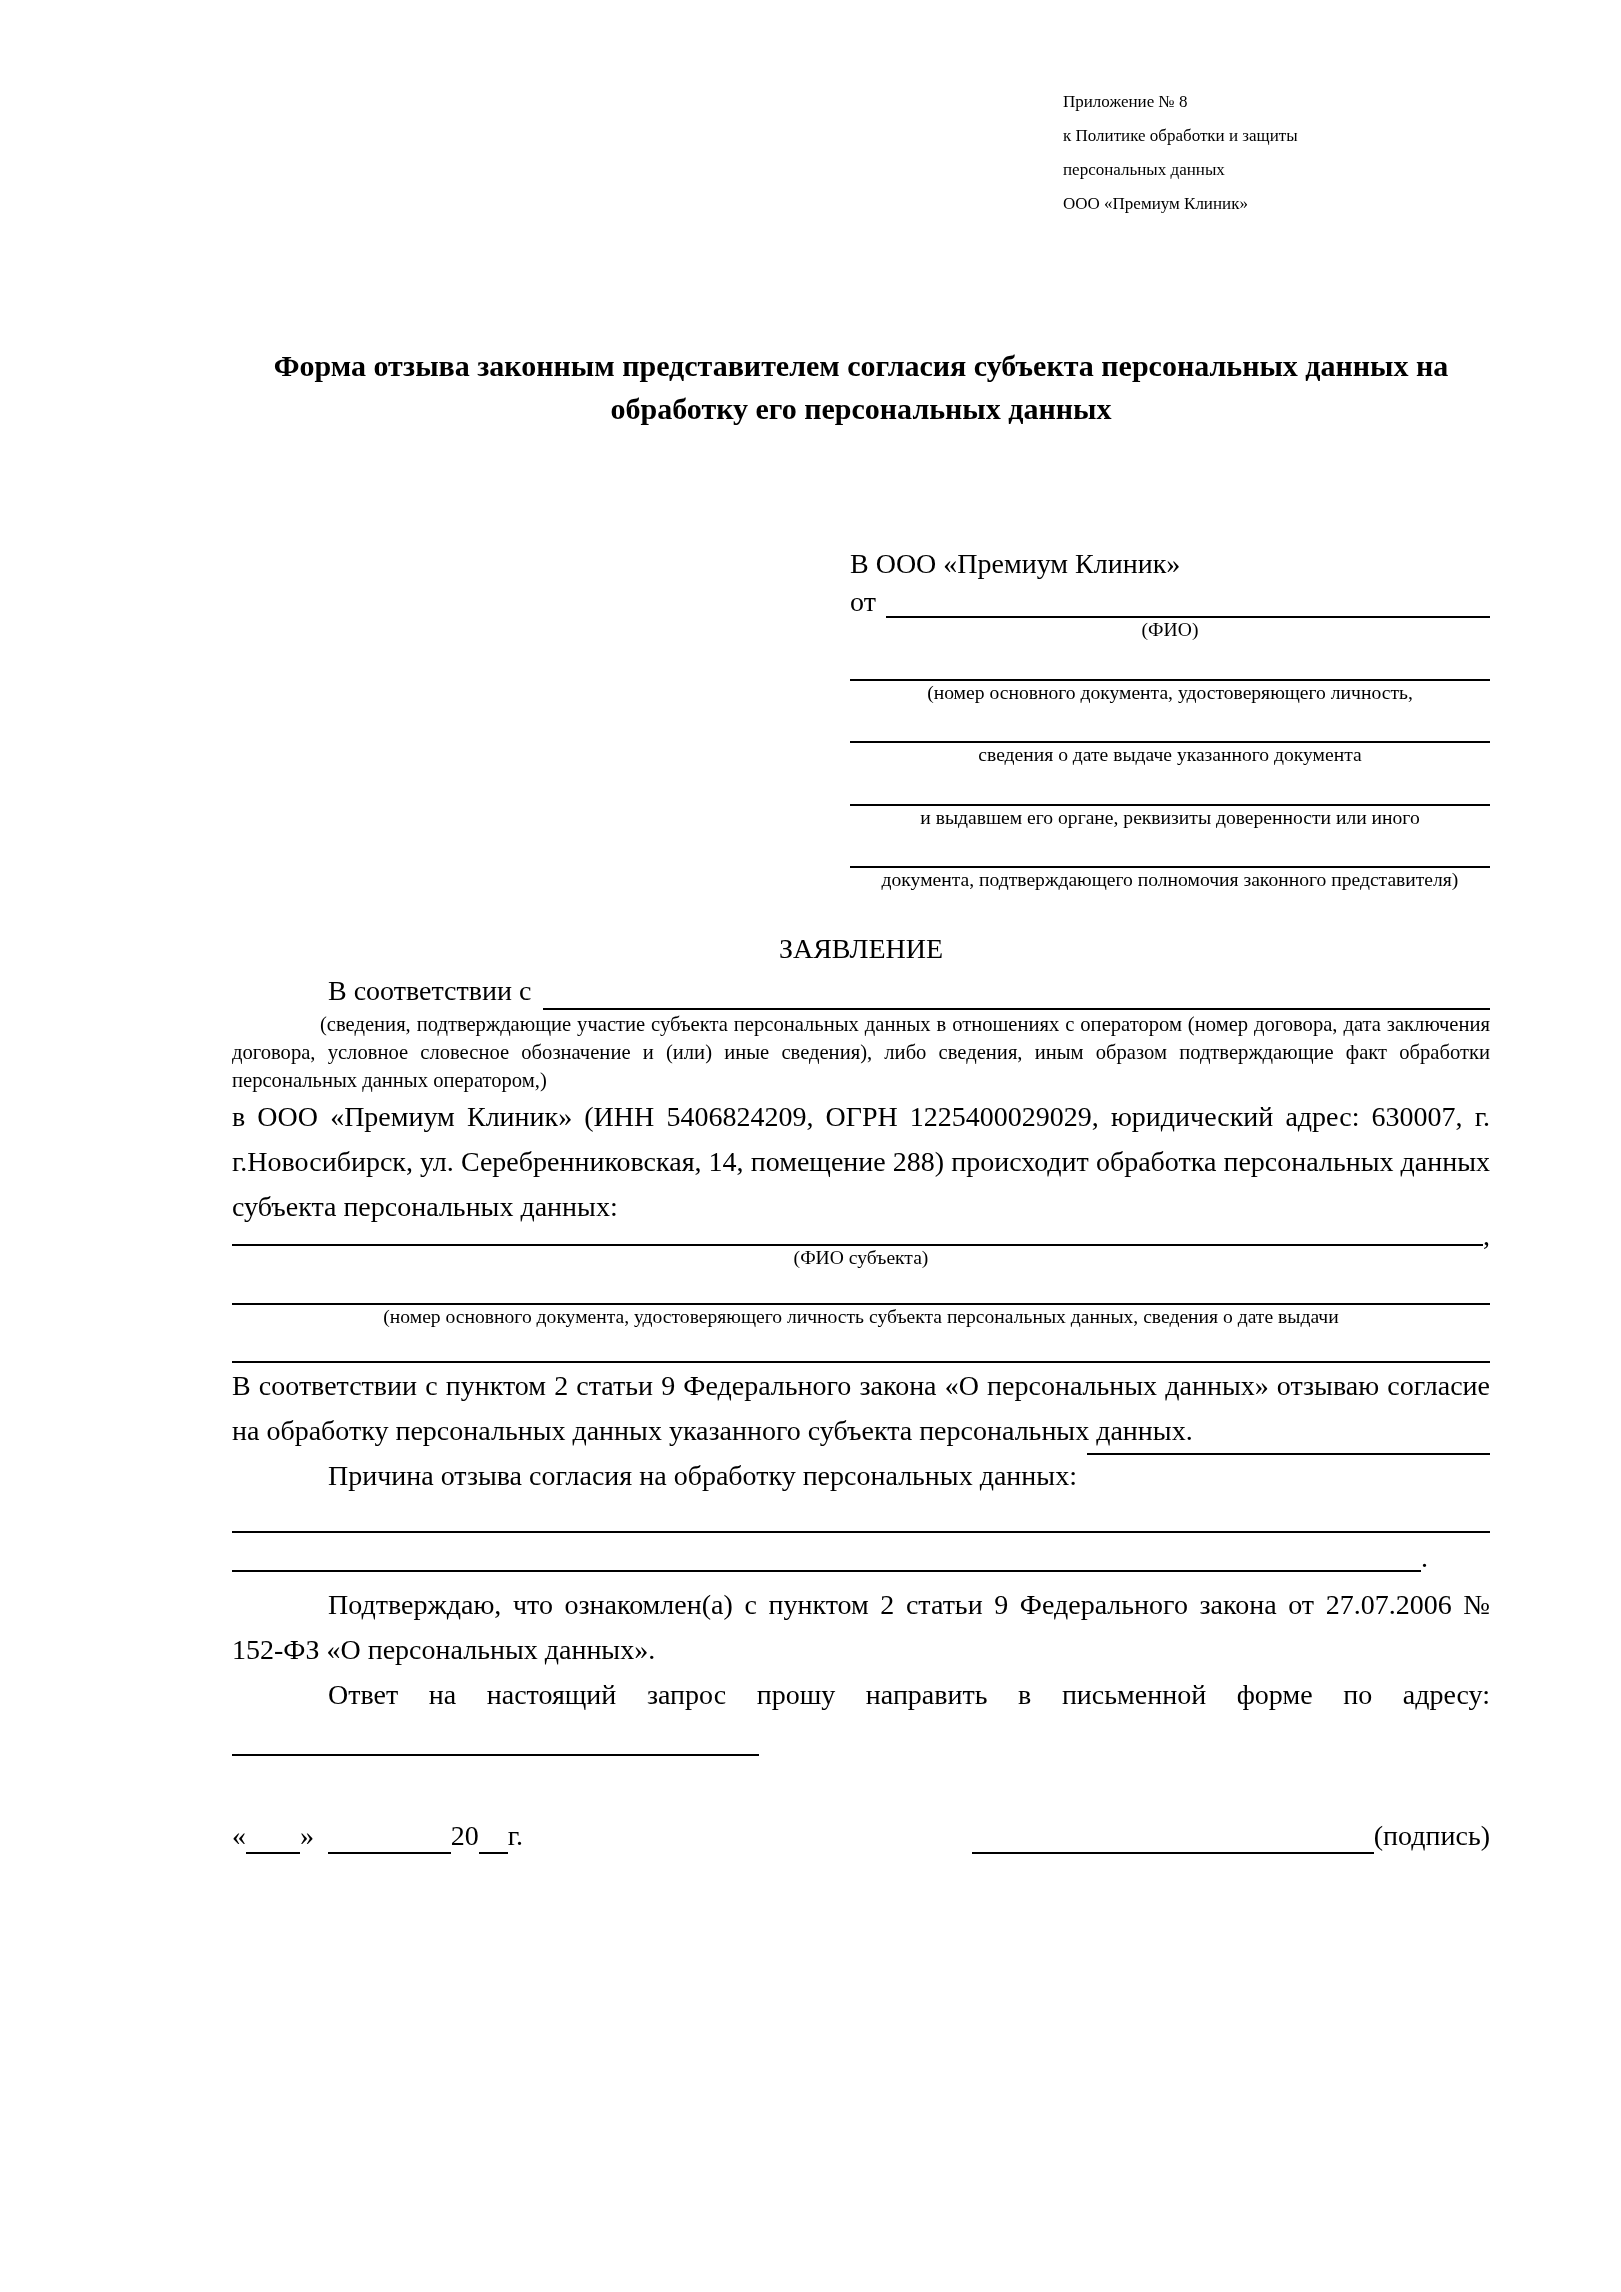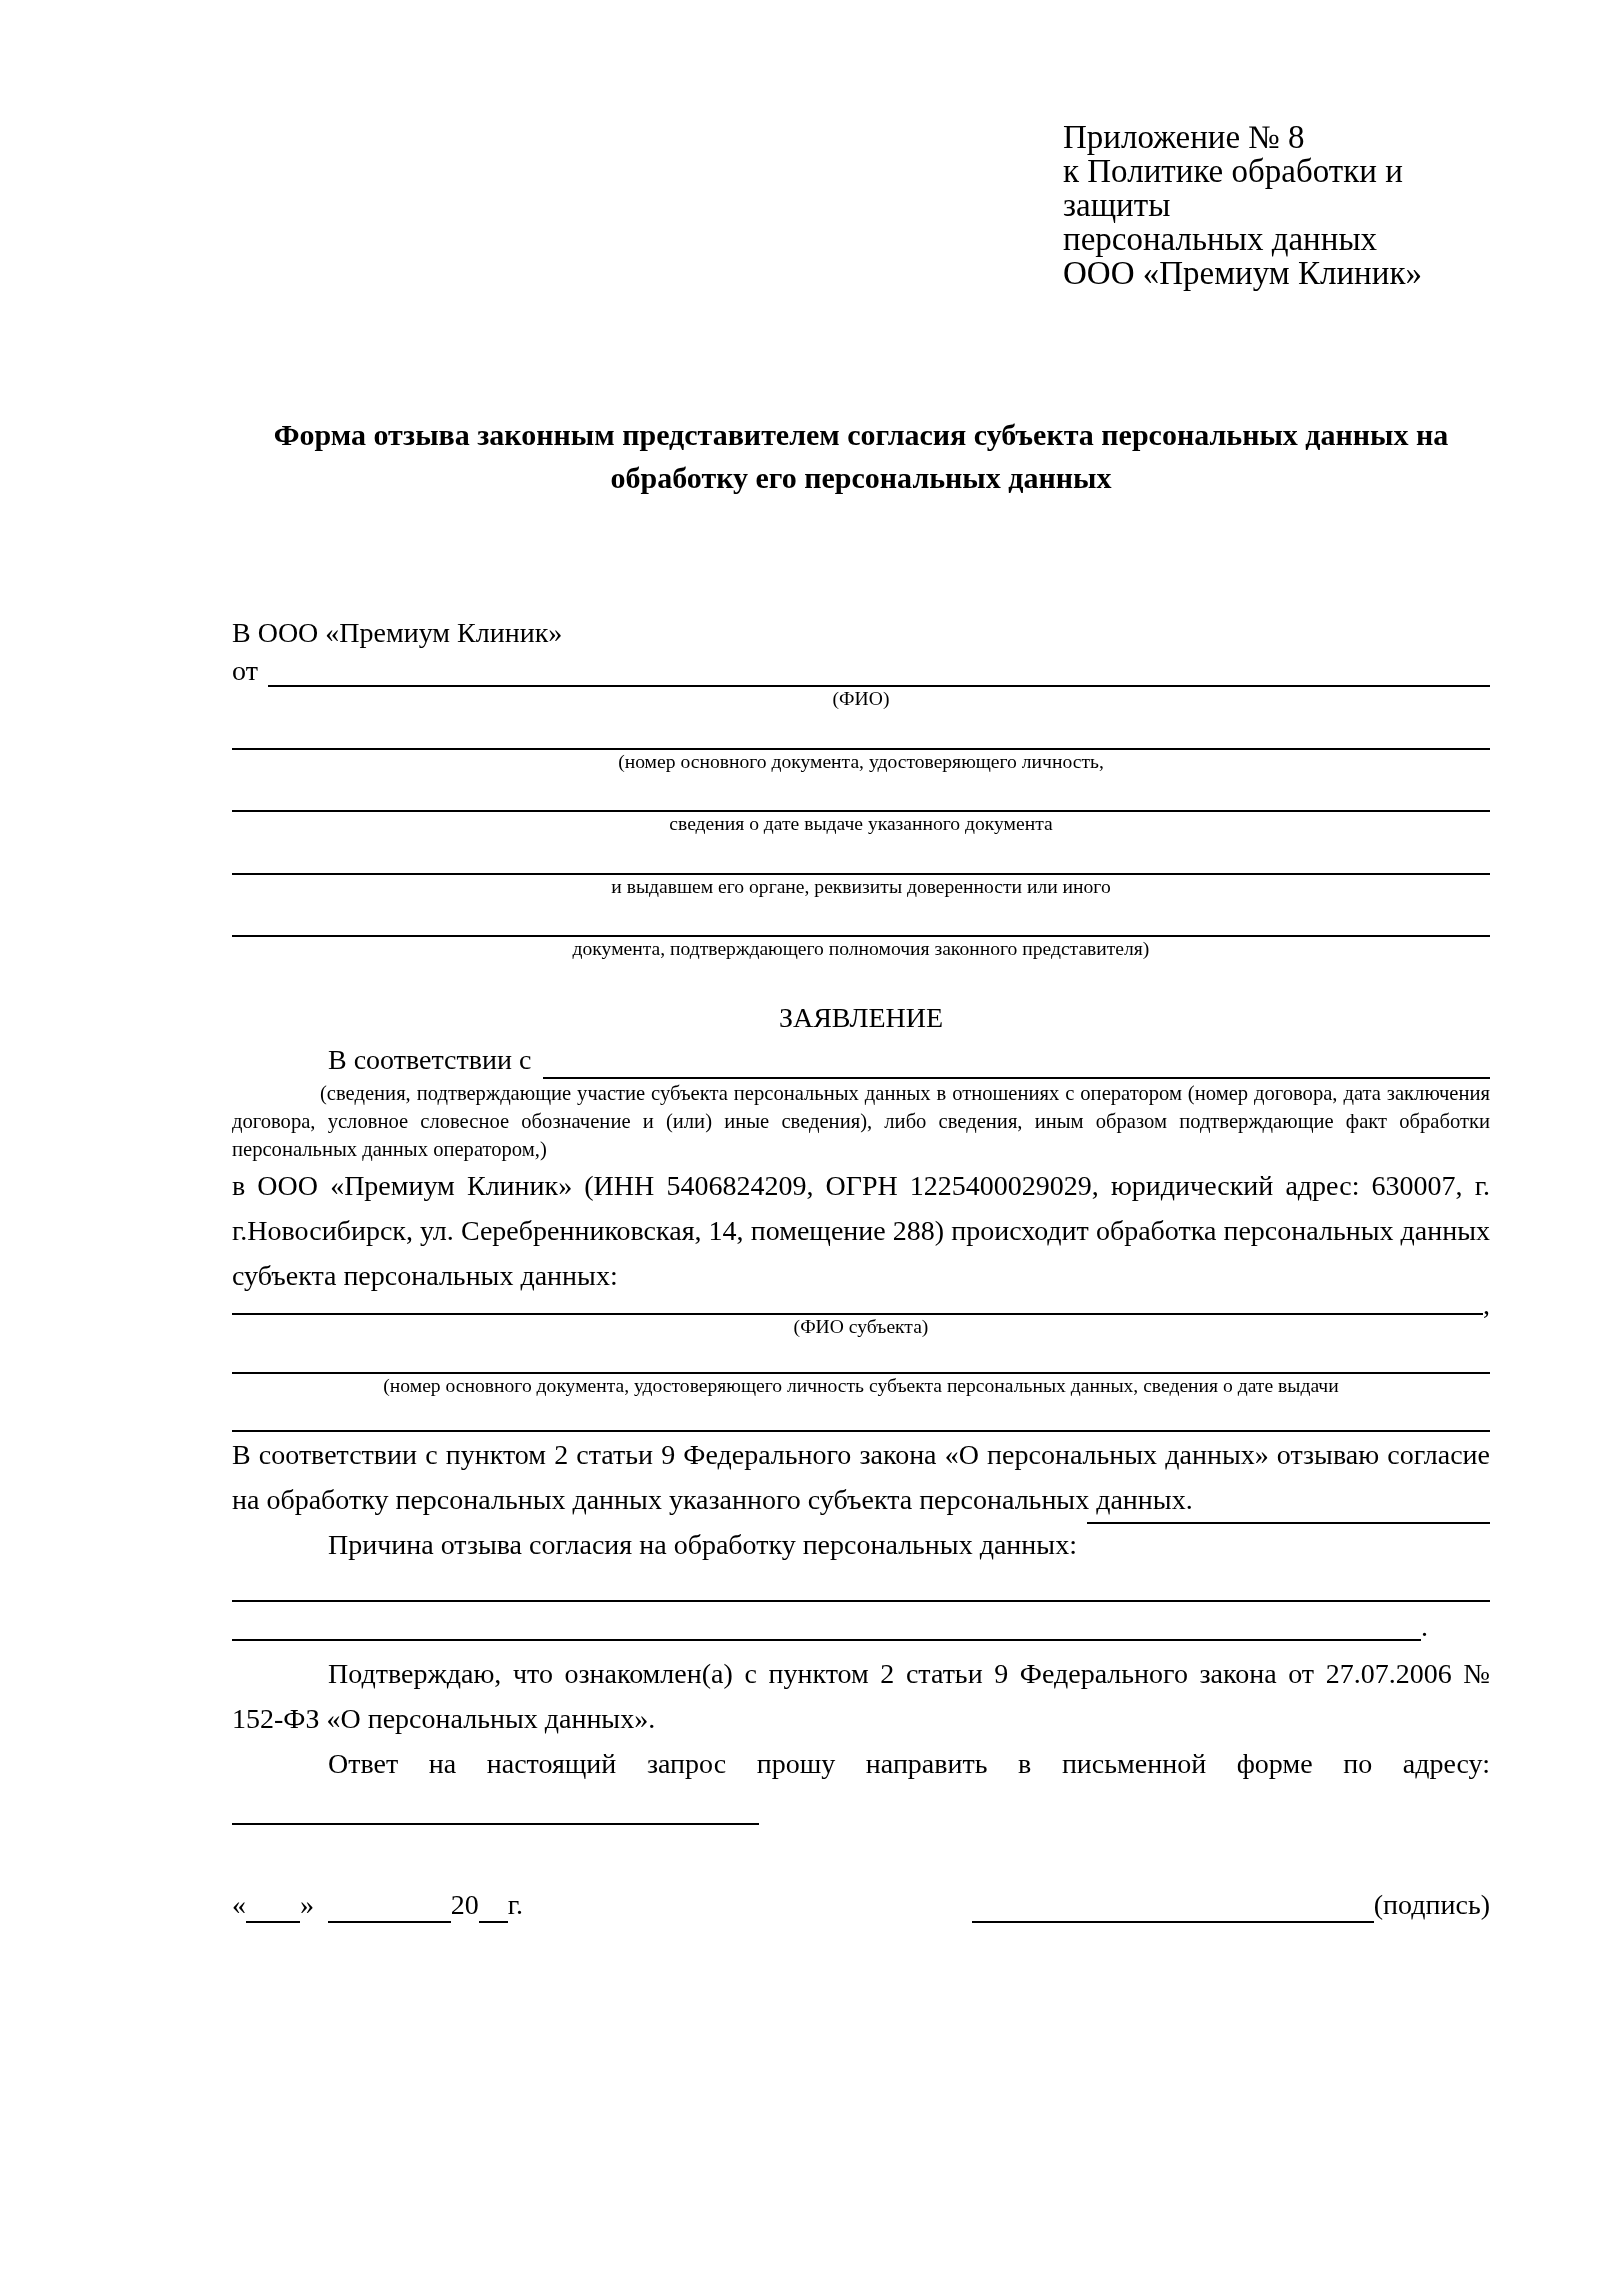--- a/index.html
+++ b/index.html
@@ -11,37 +11,37 @@
     background: #ffffff;
     color: #000000;
     font-family: "Liberation Serif", "DejaVu Serif", serif;
     font-size: 28px;
     overflow: hidden;
   }
   .content { padding: 0 131px 0 232px; }
 
   
   .apx {
-    padding-top: 120px;
+    padding-top: 85px;
     margin-left: 831px;
-    font-size: 33px;
+    font-size: 17px;
     line-height: 34px;
   }
 
   
   .doc-title {
     margin-top: 123px;
     text-align: center;
     font-weight: bold;
     font-size: 30px;
     line-height: 43px;
   }
 
   
-  .addr { margin-top: 111px; }
+  .addr { margin-top: 111px; margin-left: 618px; }
   .addr-to { line-height: 45px; }
   .row-line { display: flex; align-items: flex-end; }
   .addr-from { height: 32px; line-height: 32px; text-align: center; }
   .addr-from .lbl { padding-right: 9.8px; }
   .fill { flex: 1 1 auto; border-bottom: 2.9px solid #000; }
   .cap { font-size: 19.6px; line-height: 23.5px; text-align: center; }
   .blank { height: 39px; border-bottom: 2.9px solid #000; }
 
   
   .h-statement { margin-top: 35px; text-align: center; line-height: 44px; }

